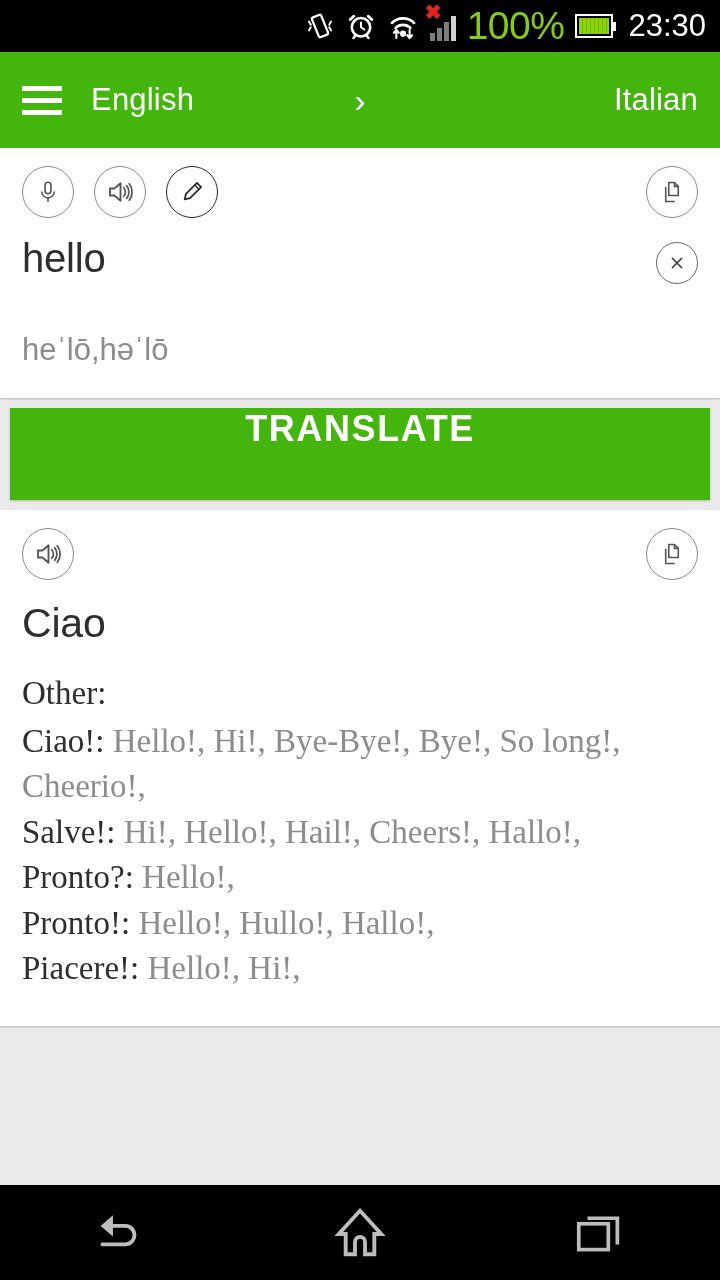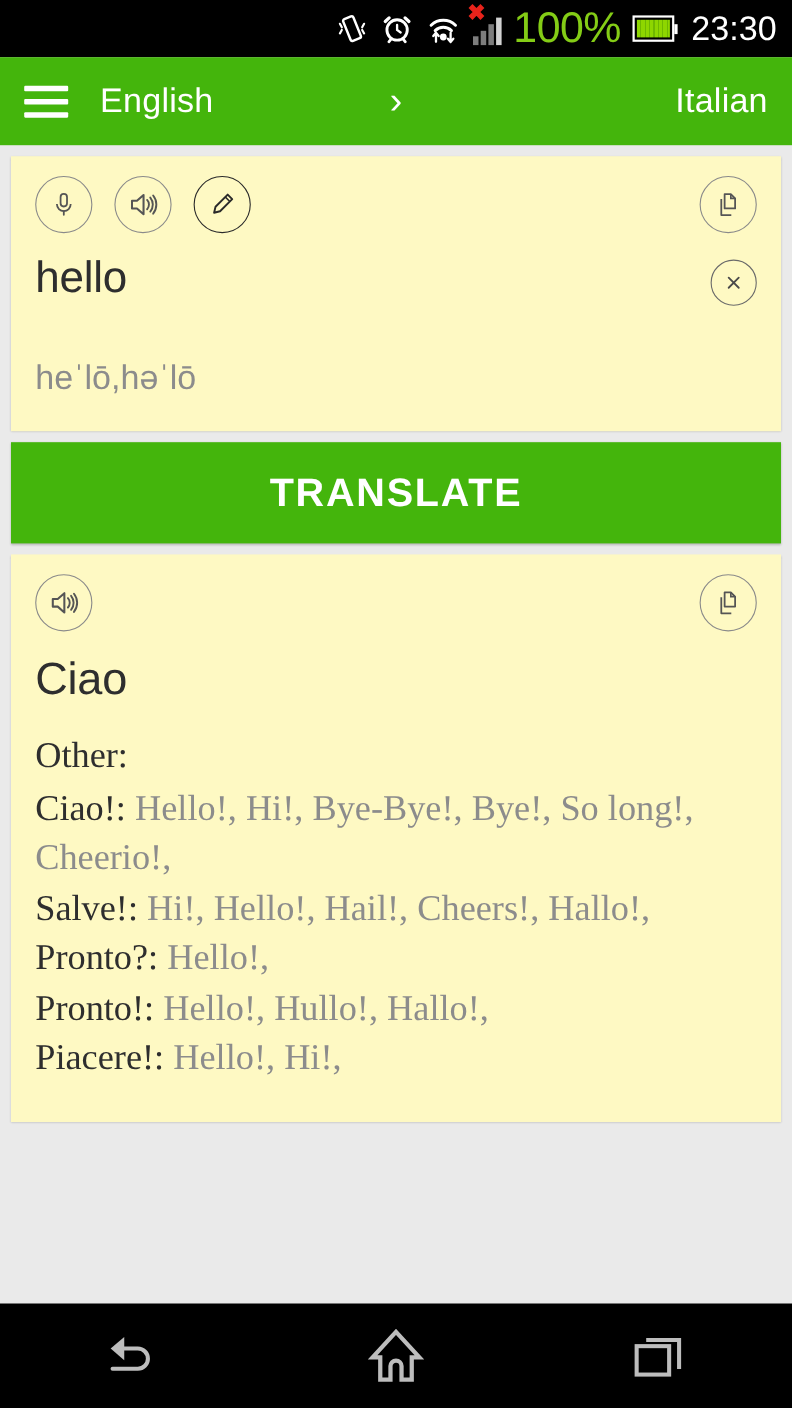--- a/index.html
+++ b/index.html
@@ -41,39 +41,39 @@
   .battery::after{
     content:""; position:absolute; right:-5px; top:6px; width:3px; height:9px; background:#fff;
   }
   .battery span{
     display:block; height:100%; width:100%;
     background:repeating-linear-gradient(90deg,#8ed600 0 3px,#6fb800 3px 4px);
   }
 
   
   .appbar{
-    height:80px; background:#44b50c; display:flex; align-items:center;
+    height:96px; background:#44b50c; display:flex; align-items:center;
     padding:0 22px; position:relative;
   }
   .hamburger{ width:40px; display:flex; flex-direction:column; gap:7px; cursor:pointer; }
   .hamburger i{ display:block; height:5px; background:#fff; border-radius:1px; }
   .lang-left{
     color:#fff; font-size:31px; margin-left:29px; letter-spacing:0.2px;
   }
   .chev{
     position:absolute; left:50%; transform:translateX(-50%);
     color:#fff; font-size:34px; font-weight:300; line-height:1;
   }
   .lang-right{
     color:#fff; font-size:31px; margin-left:auto; letter-spacing:0.2px;
   }
 
   
   .card{
-    background:#fef9c3; margin:10px; box-shadow:0 1px 2px rgba(0,0,0,0.22);
+    background:#ffffff; box-shadow:0 1px 2px rgba(0,0,0,0.22);
   }
   .iconrow{
     display:flex; align-items:center; padding:18px 22px 0 22px;
   }
   .cbtn{
     width:52px; height:52px; border-radius:50%; border:1.6px solid #8a8a8a;
     display:flex; align-items:center; justify-content:center; margin-right:20px;
     cursor:pointer; flex:none;
   }
   .cbtn.dark{ border-color:#2a2a2a; }
@@ -91,21 +91,21 @@
     display:flex; align-items:center; justify-content:center; flex:none;
     margin-top:6px; cursor:pointer;
   }
   .phon{
     font-size:31px; color:#8c8c8c; padding:48px 22px 30px 22px; letter-spacing:0px;
   }
 
   
   .translate{
     margin:10px; background:#44b50c; height:92px;
-    display:flex; align-items:center; justify-content:center; cursor:pointer;
+    display:flex; justify-content:center; cursor:pointer;
     box-shadow:0 1px 2px rgba(0,0,0,0.22);
   }
   .translate span{
     color:#fff; font-size:36px; font-weight:bold; letter-spacing:1.6px;
   }
 
   
   .resulthead{ display:flex; align-items:center; padding:18px 22px 0 22px; }
   .restext{
     font-size:41px; color:#2e2e2e; padding:20px 8px 0 22px; letter-spacing:-0.2px;

